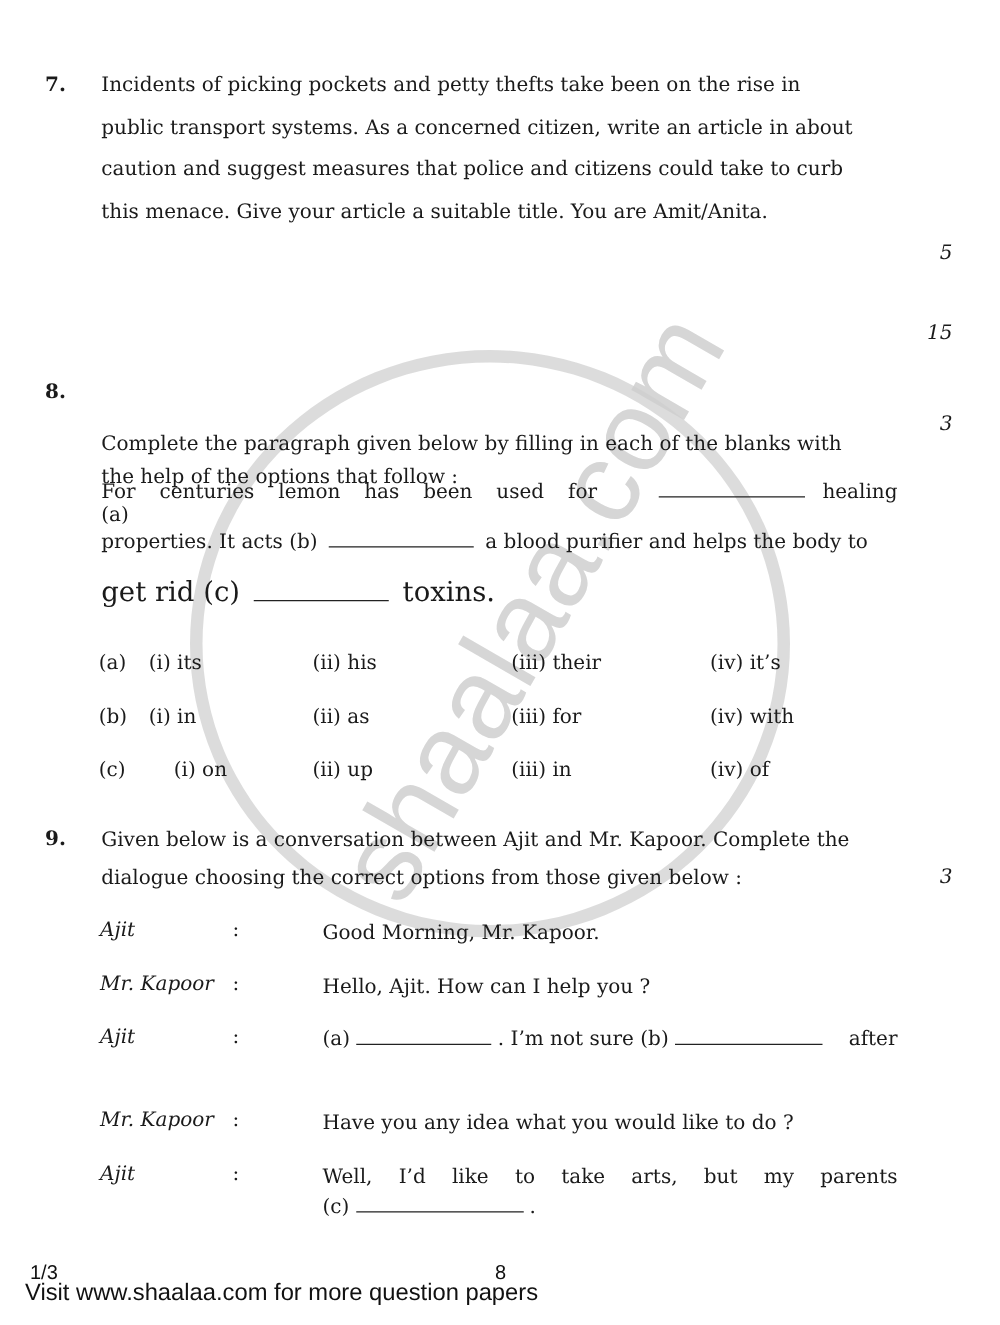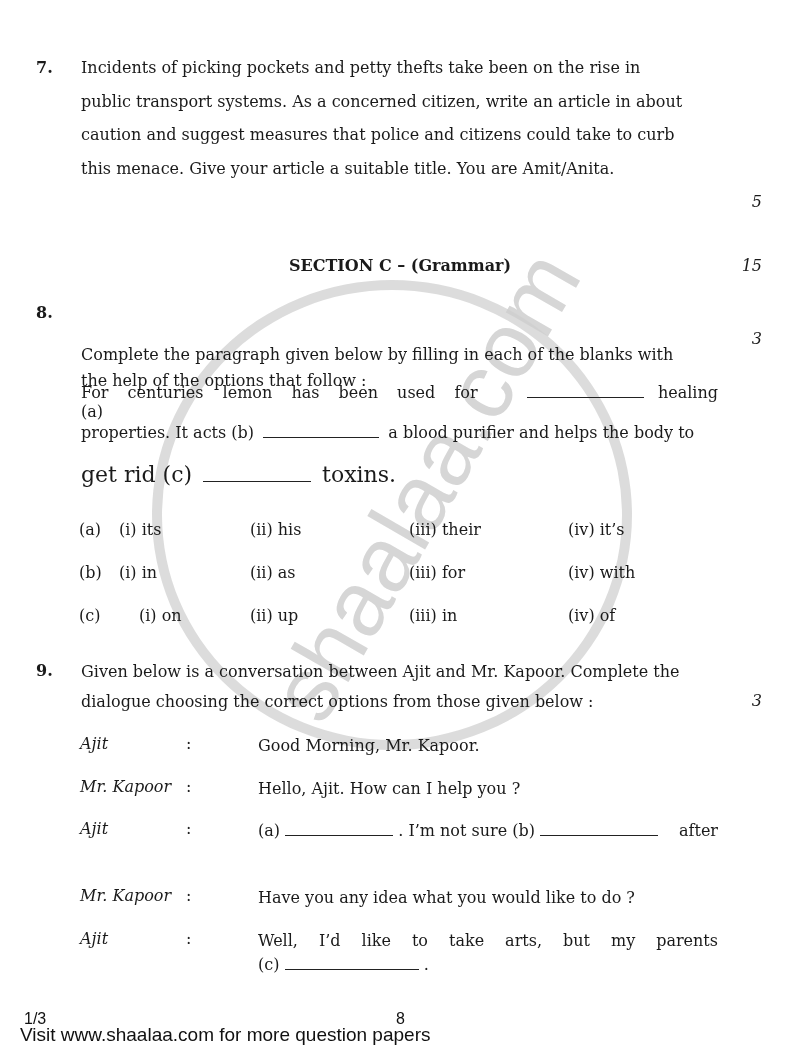--- a/index.html
+++ b/index.html
@@ -43,21 +43,20 @@
 
   <div class="qnum" style="top:58px;">7.</div>
   <div class="para lh-big" style="top:51px;">
     <div>Incidents of picking pockets and petty thefts take been on the rise in</div>
     <div>public transport systems. As a concerned citizen, write an article in about</div>
     <div>caution and suggest measures that police and citizens could take to curb</div>
     <div style="text-align:left;">this menace. Give your article a suitable title. You are Amit/Anita.</div>
   </div>
   <div class="marks" style="top:192px;">5</div>
 
-  <div class="section-title">SECTION C – (Grammar)</div>
   <div class="marks" style="top:256px; font-weight:normal;">15</div>
 
   <div class="qnum" style="top:303px;">8.</div>
   <div class="para lh-sm" style="top:299px;">
     <div>Complete the paragraph given below by filling in each of the blanks with</div>
     <div style="text-align:left;">the help of the options that follow :</div>
   </div>
   <div class="marks" style="top:329px;">3</div>
 
   <div class="abs" style="left:81px; top:383px; width:637px; font-size:16px; display:flex; justify-content:flex-end;">

